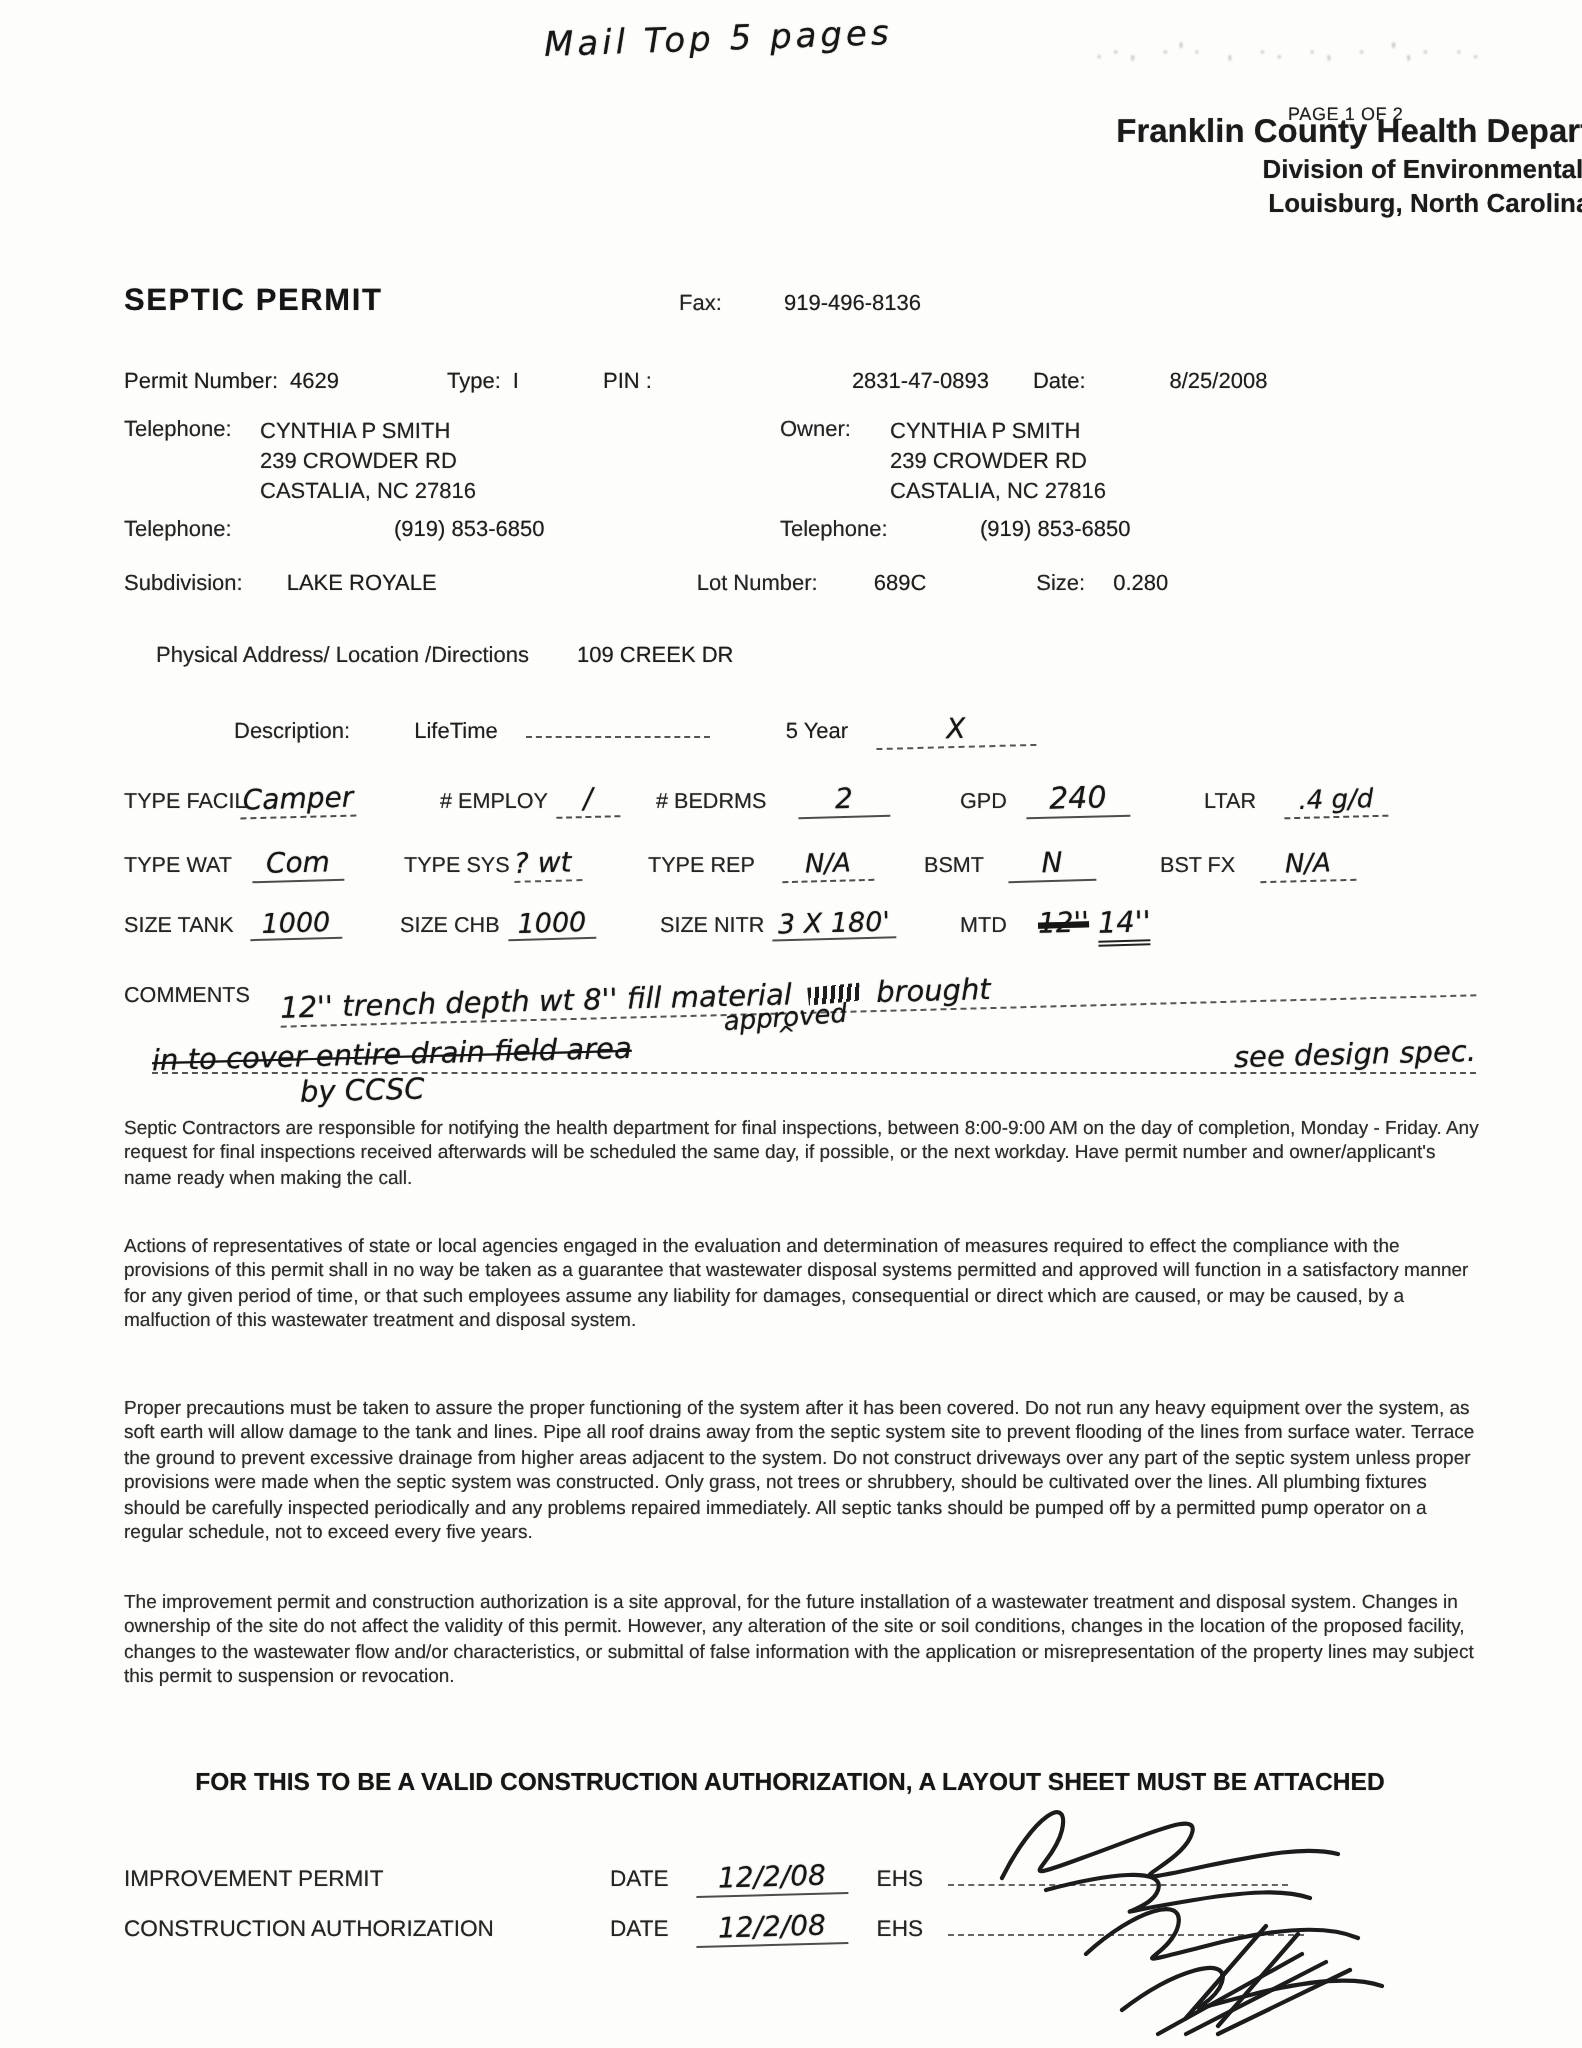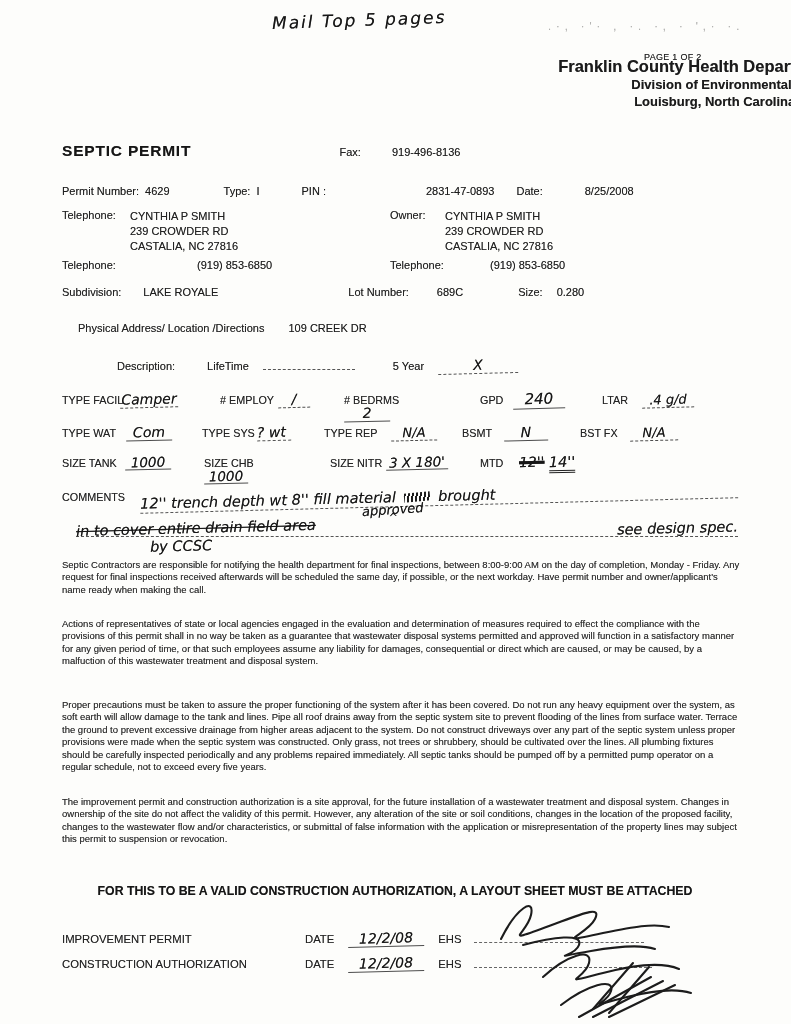--- a/index.html
+++ b/index.html
@@ -131,21 +131,21 @@
 
   <div class="abs row" style="left:62px;top:392px;width:676px;">
     <span class="field" style="width:158px;">
       <span class="lbl">TYPE FACIL</span>
       <span class="hw u" style="font-size:14px;min-width:58px;margin-left:-3px;border-bottom-style:dashed;">Camper</span>
     </span>
     <span class="field" style="width:108px;">
       <span class="lbl"># EMPLOY</span>
       <span class="hw u" style="font-size:14px;min-width:32px;margin-left:4px;border-bottom-style:dashed;">/</span>
     </span>
-    <span class="field" style="width:152px;flex-direction:column;">
+    <span class="field" style="width:152px;">
       <span class="lbl"># BEDRMS</span>
       <span class="hw u" style="font-size:14px;min-width:46px;margin-left:16px;">2</span>
     </span>
     <span class="field" style="width:122px;">
       <span class="lbl">GPD</span>
       <span class="hw u" style="font-size:15px;min-width:52px;margin-left:10px;">240</span>
     </span>
     <span class="field">
       <span class="lbl">LTAR</span>
       <span class="hw u" style="font-size:13px;min-width:52px;margin-left:14px;border-bottom-style:dashed;">.4 g/d</span>
@@ -173,21 +173,21 @@
       <span class="lbl">BST FX</span>
       <span class="hw u" style="font-size:13px;min-width:48px;margin-left:12px;border-bottom-style:dashed;">N/A</span>
     </span>
   </div>
 
   <div class="abs row" style="left:62px;top:454px;width:676px;">
     <span class="field" style="width:138px;">
       <span class="lbl">SIZE TANK</span>
       <span class="hw u" style="font-size:13.5px;min-width:46px;margin-left:8px;">1000</span>
     </span>
-    <span class="field" style="width:130px;flex-direction:column;">
+    <span class="field" style="width:130px;">
       <span class="lbl">SIZE CHB</span>
       <span class="hw u" style="font-size:13.5px;min-width:44px;margin-left:4px;">1000</span>
     </span>
     <span class="field" style="width:150px;">
       <span class="lbl">SIZE NITR</span>
       <span class="hw u" style="font-size:13.5px;min-width:62px;margin-left:4px;">3 X 180'</span>
     </span>
     <span class="field">
       <span class="lbl">MTD</span>
       <span class="hw struck" style="font-size:14px;margin-left:16px;">12''</span>

